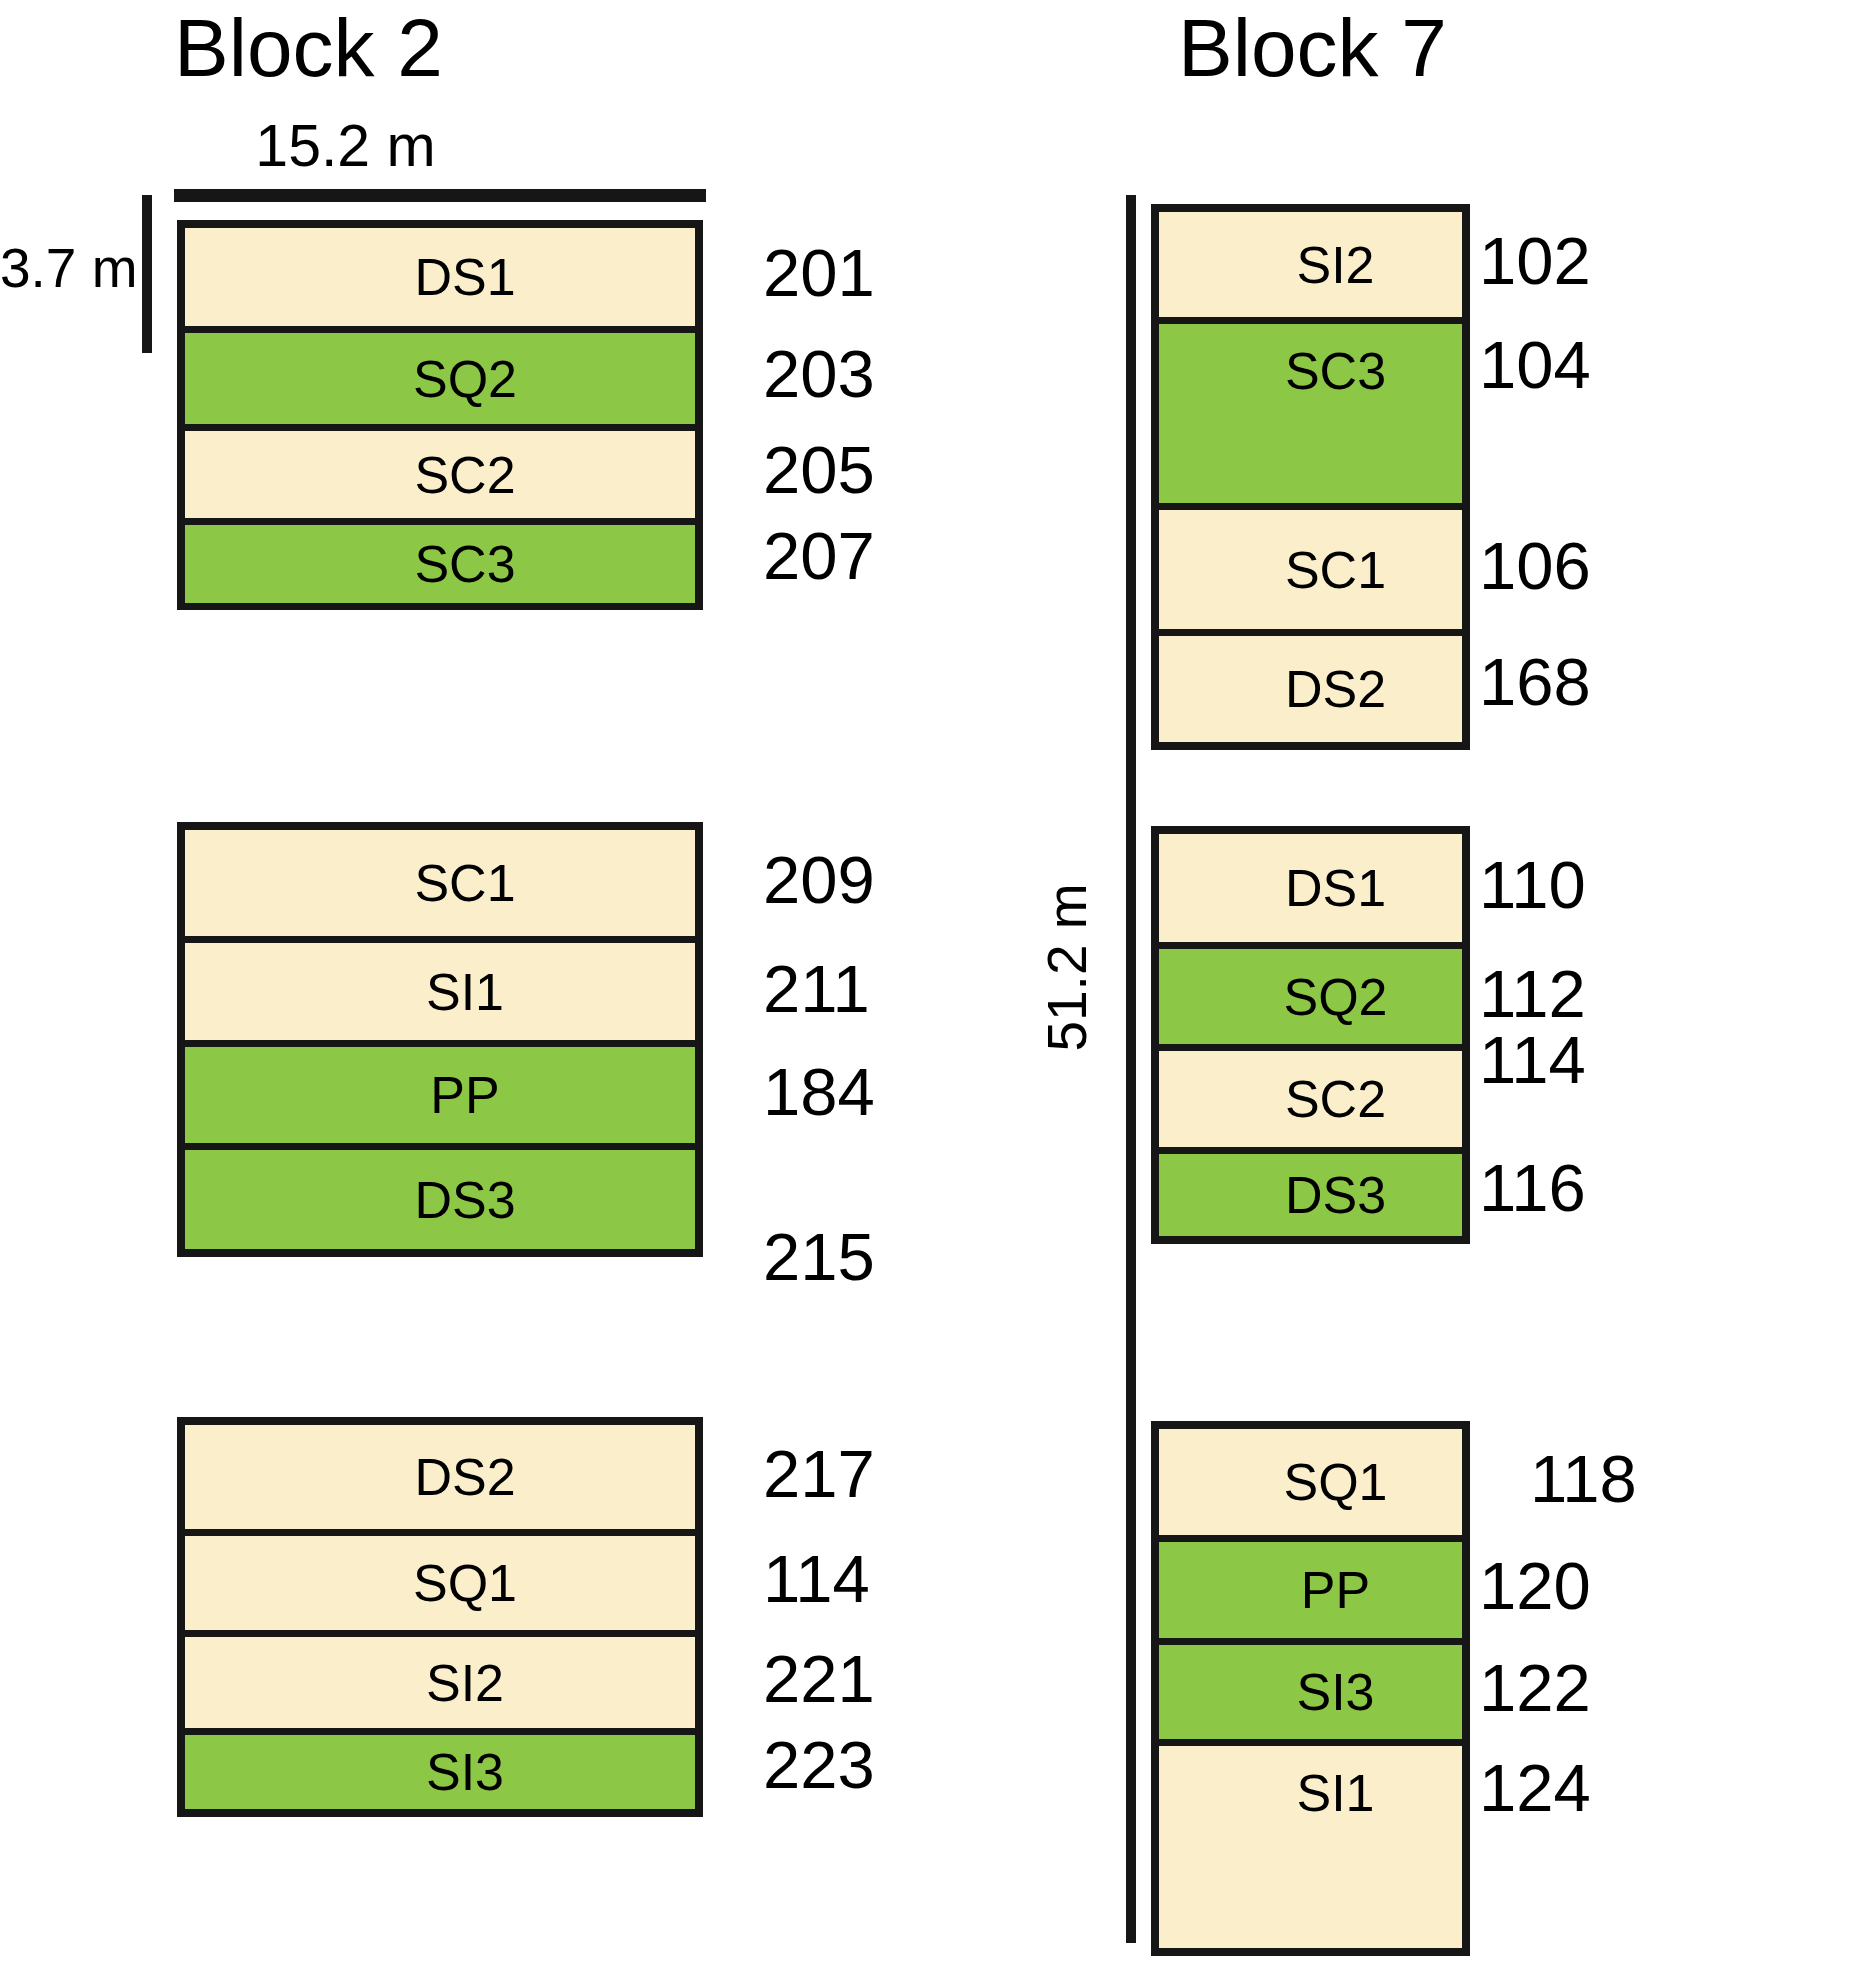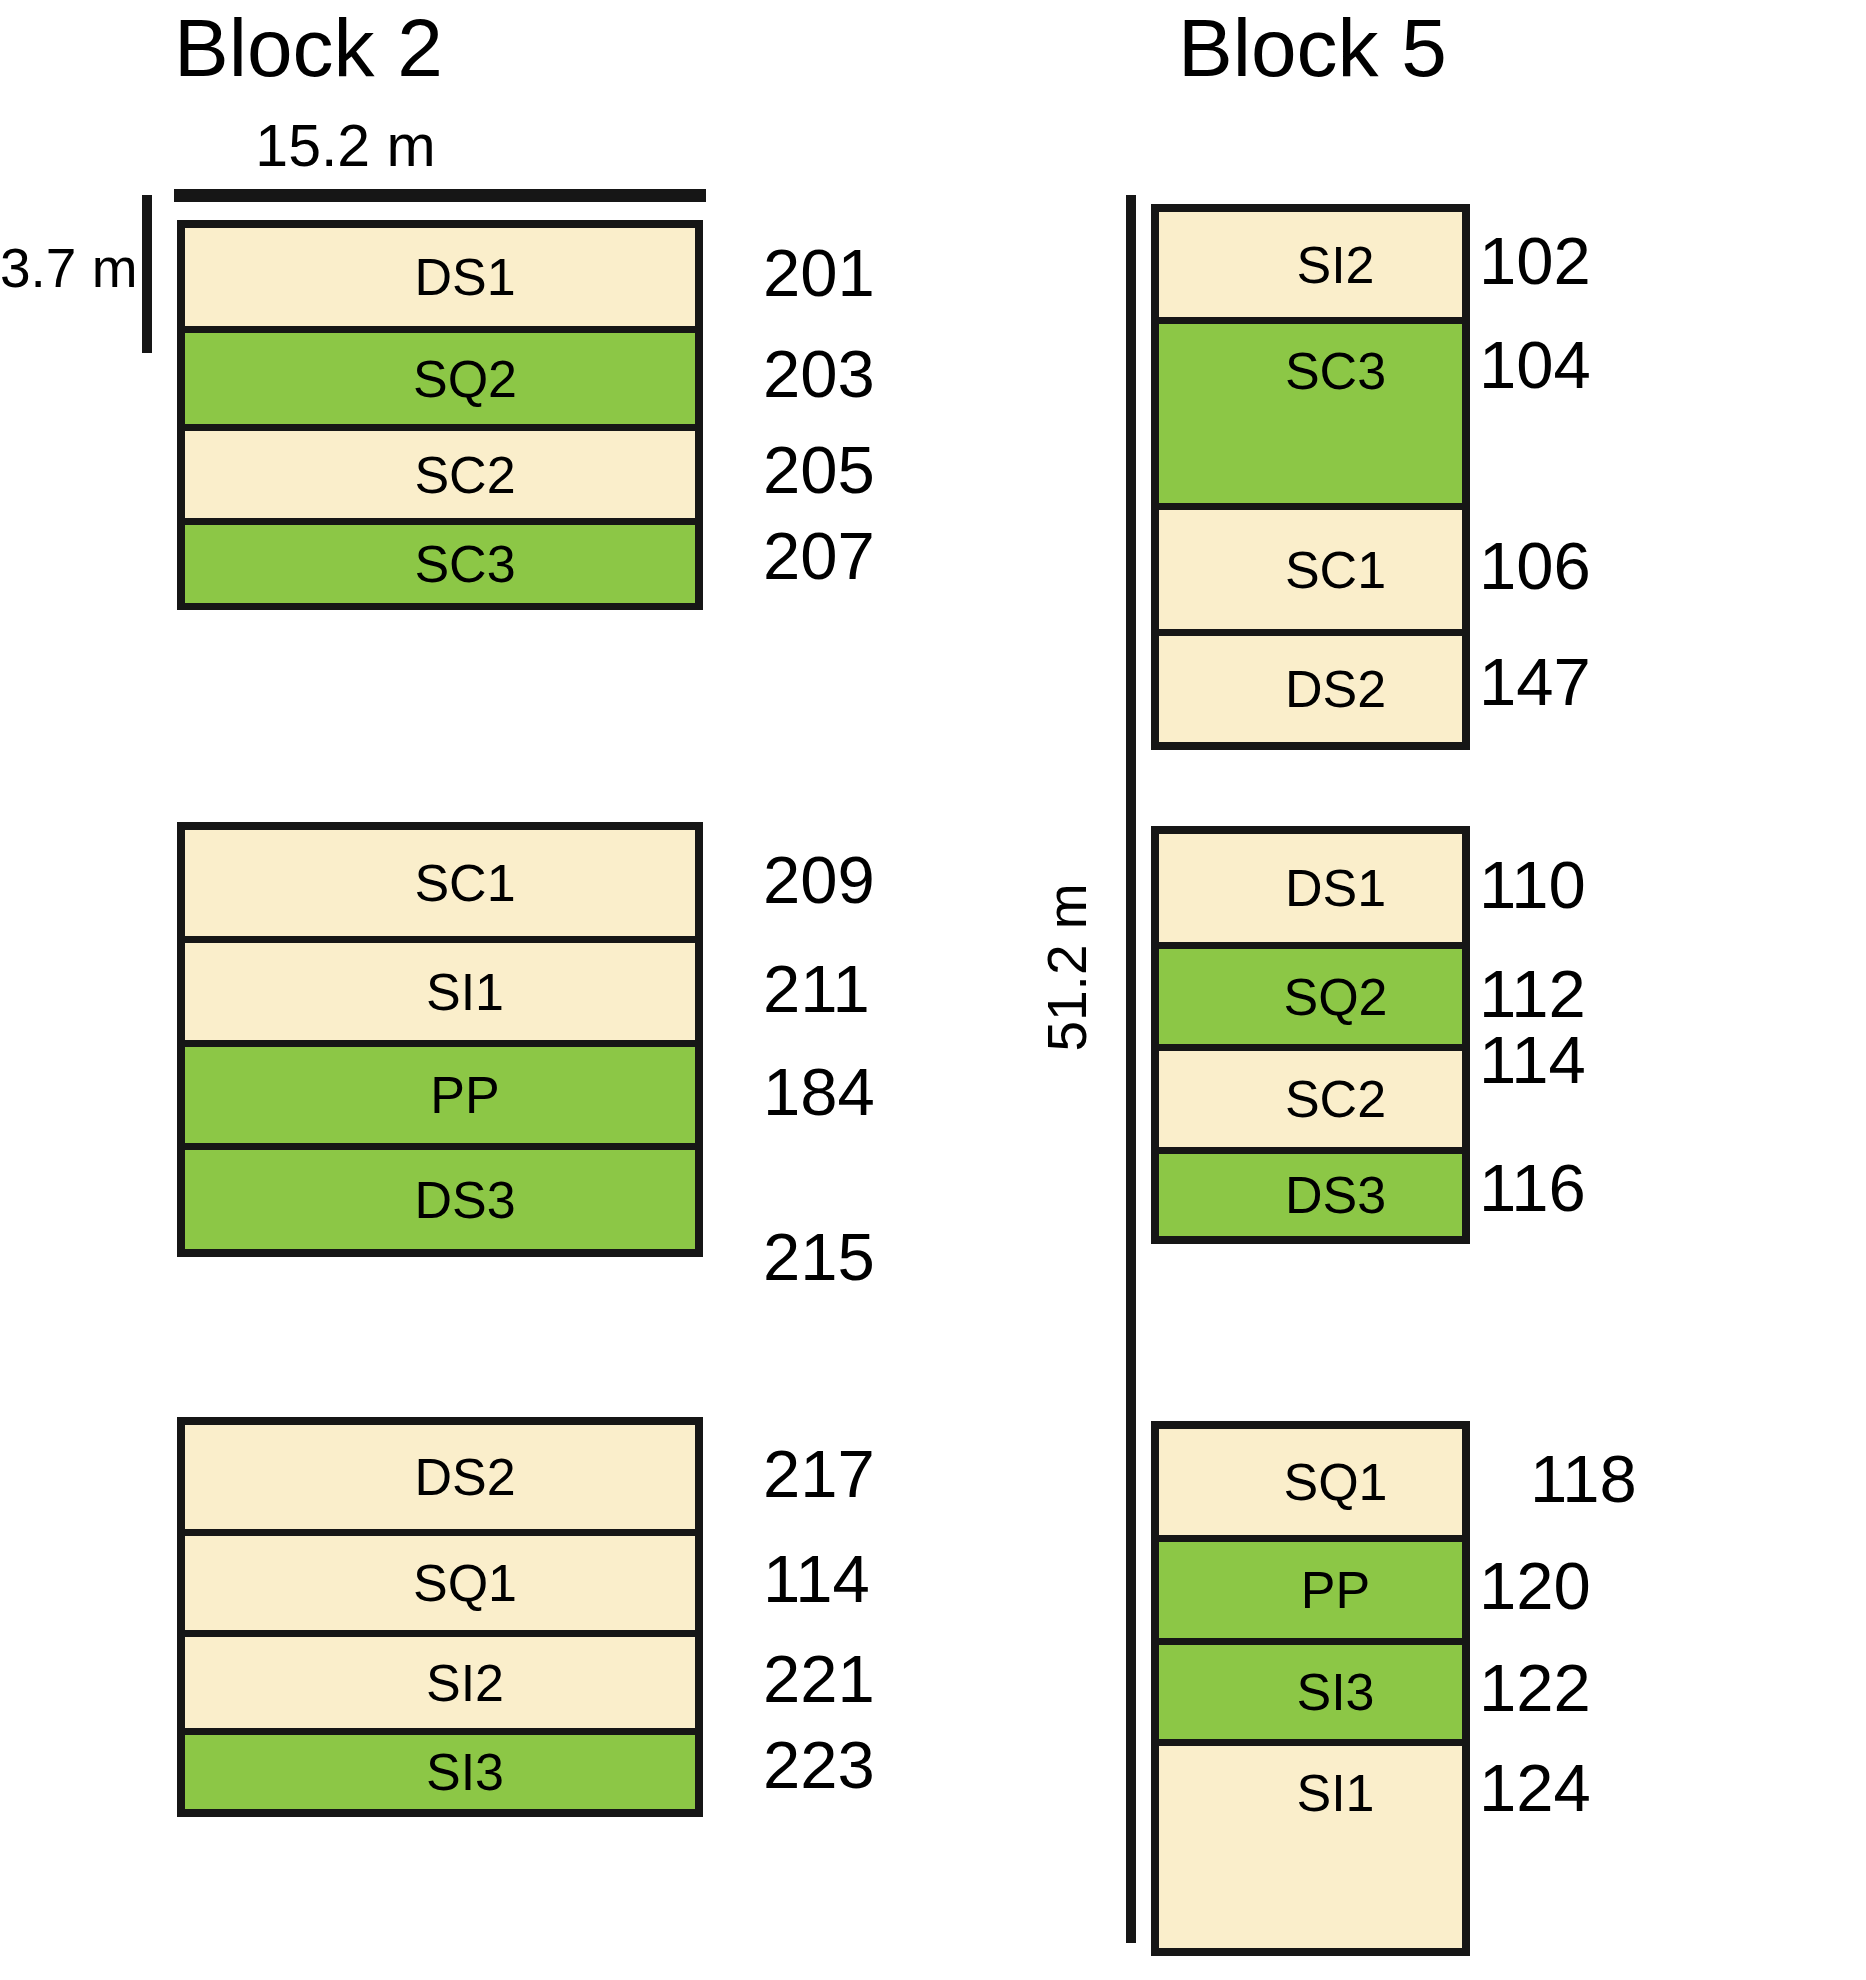--- a/index.html
+++ b/index.html
@@ -90,21 +90,21 @@
   <div class="block-title" style="left:25px; top:7px;">Block 2</div>
 
   <div class="width-label" style="left:62px; top:117px;">15.2 m</div>
 
   <div class="scale-bar-h" style="left:174px; top:189px; width:532px; height:13.3px;"></div>
 
   <div class="scale-line-v" style="left:142px; top:195px; width:9.8px; height:158px;"></div>
 
   <div class="dim-label" style="left:0px; top:241px; width:131px; text-align:right;">3.7 m</div>
 
-  <div class="block-title" style="left:1029px; top:7px;">Block 5</div>
+  <div class="block-title" style="left:1029px; top:7px;">Block 7</div>
 
   <div class="scale-line-v" style="left:1126px; top:195px; width:9.8px; height:1748px;"></div>
 
   <div class="rot-label" style="left:925px; top:940px;">51.2 m</div>
 
 <div class="group-box" style="left: 177px; top: 220px; width: 510px; height: 374px; border-color: rgb(22, 22, 22);">
       <div class="plot-row divider" style="height: 105px; background: rgb(250, 238, 203); border-bottom-color: rgb(22, 22, 22);">
         <span class="plot-code">DS1</span>
       </div>
       <div class="plot-row divider" style="height: 98px; background: rgb(140, 199, 70); border-bottom-color: rgb(22, 22, 22);">
@@ -167,21 +167,21 @@
       <div class="plot-row divider" style="height: 126px; background: rgb(250, 238, 203); border-bottom-color: rgb(22, 22, 22);">
         <span class="plot-code">SC1</span>
       </div>
       <div class="plot-row" style="height: 106px; background: rgb(250, 238, 203); border-bottom-color: rgb(22, 22, 22);">
         <span class="plot-code">DS2</span>
       </div>
     </div>
     <div class="plot-number" style="left: 1479px; top: 260px;">102</div>
     <div class="plot-number" style="left: 1479px; top: 364px;">104</div>
     <div class="plot-number" style="left: 1479px; top: 565px;">106</div>
-    <div class="plot-number" style="left: 1479px; top: 681px;">147</div>
+    <div class="plot-number" style="left: 1479px; top: 681px;">168</div>
     <div class="group-box" style="left: 1151px; top: 826px; width: 303px; height: 402px; border-color: rgb(22, 22, 22);">
       <div class="plot-row divider" style="height: 115px; background: rgb(250, 238, 203); border-bottom-color: rgb(22, 22, 22);">
         <span class="plot-code">DS1</span>
       </div>
       <div class="plot-row divider" style="height: 102px; background: rgb(140, 199, 70); border-bottom-color: rgb(22, 22, 22);">
         <span class="plot-code">SQ2</span>
       </div>
       <div class="plot-row divider" style="height: 103px; background: rgb(250, 238, 203); border-bottom-color: rgb(22, 22, 22);">
         <span class="plot-code">SC2</span>
       </div>

